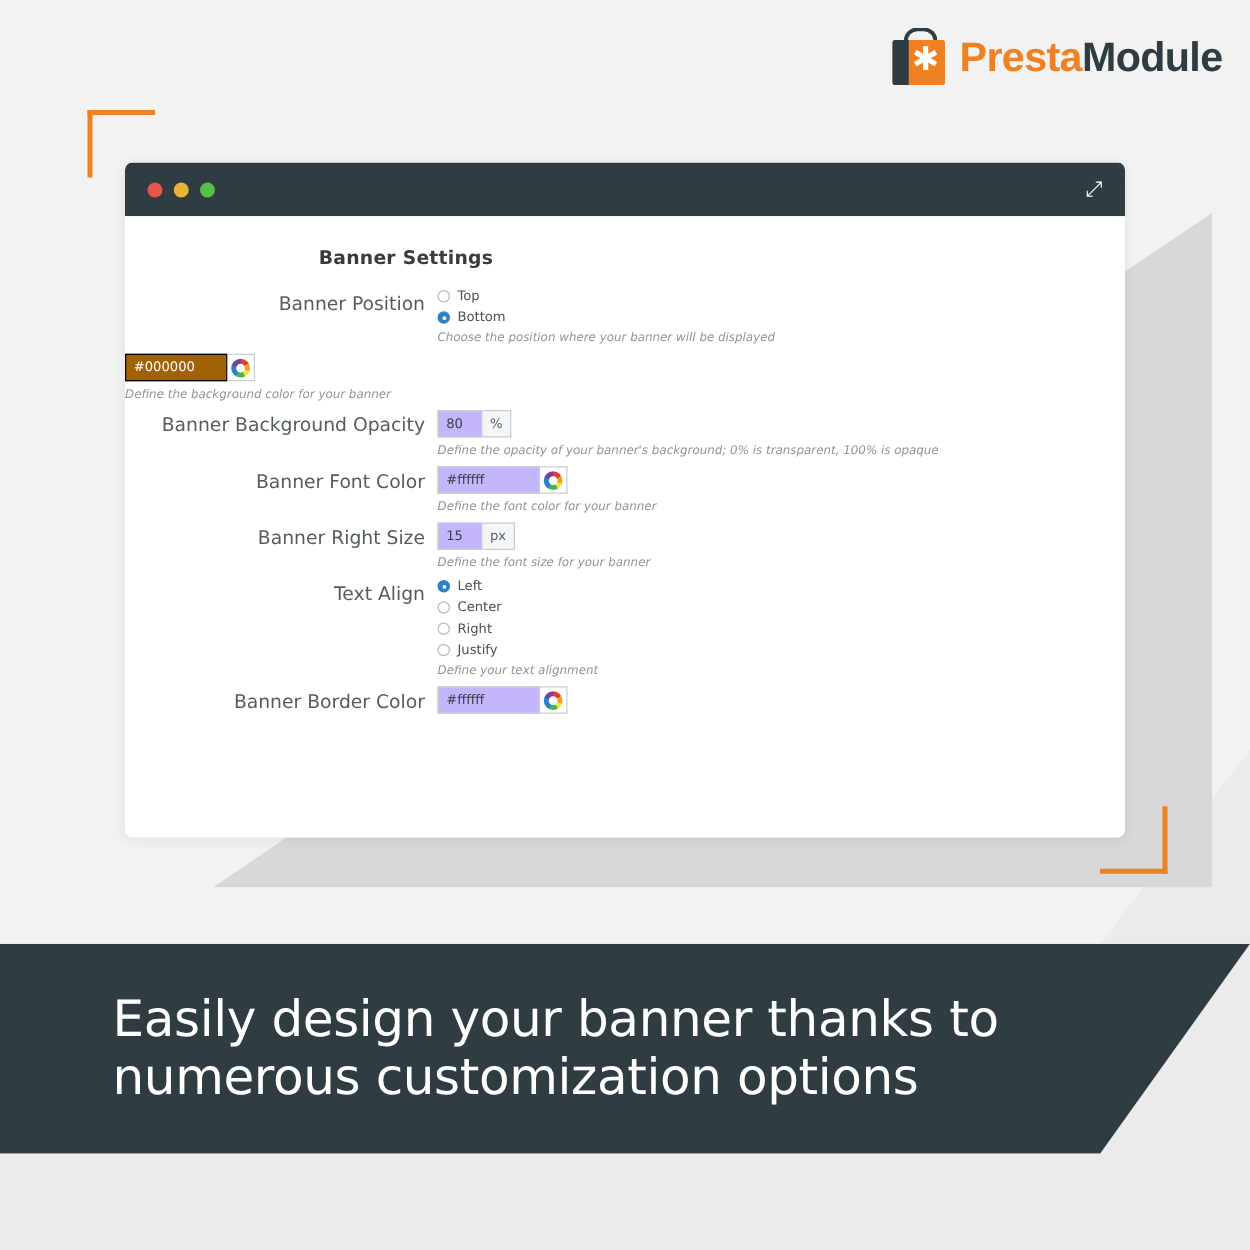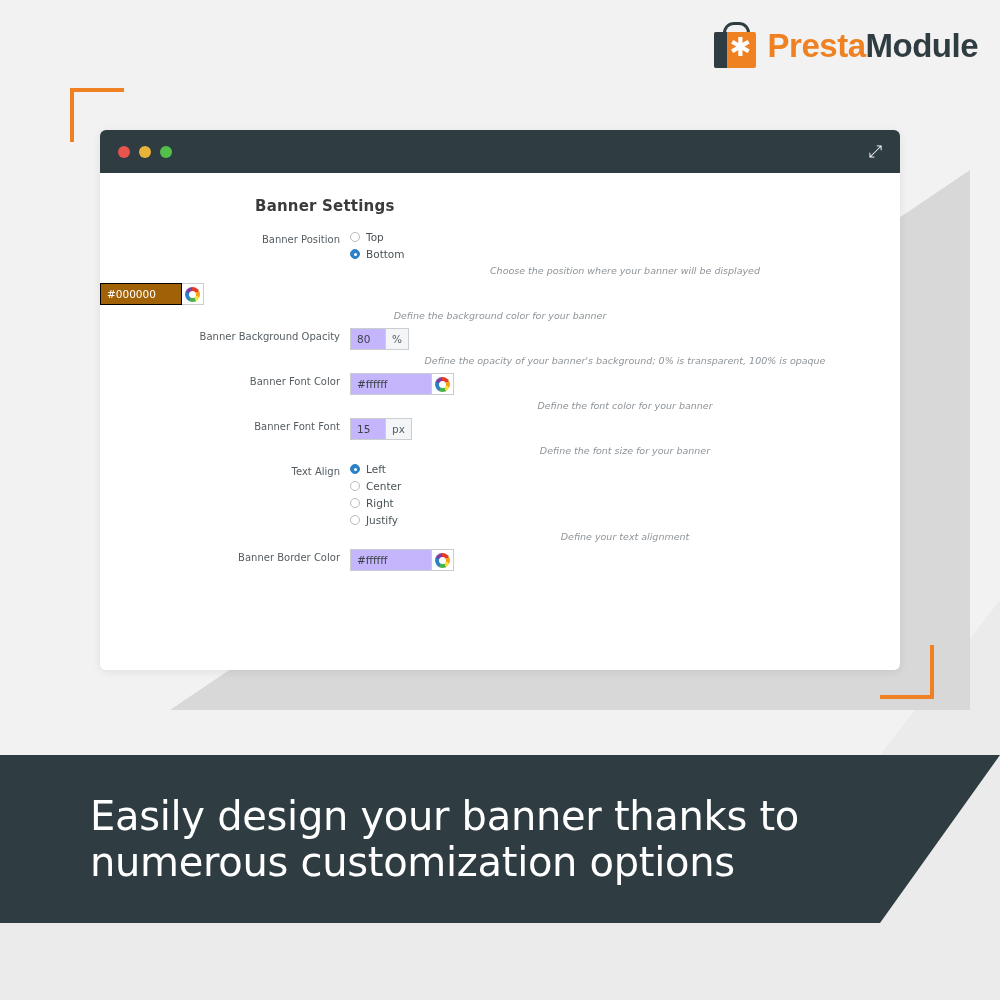--- a/index.html
+++ b/index.html
@@ -158,36 +158,35 @@
 
   .row {
     display: flex;
     margin-bottom: 7px;
   }
   .row-label {
     width: 250px;
     text-align: right;
     padding-right: 10px;
     box-sizing: border-box;
-    font-size: 10px;
+    font-size: 15px;
     color: #555c61;
     padding-top: 3px;
     font-family: "DejaVu Sans", sans-serif;
   }
   .row-field {
     flex: 1;
     padding-top: 0px;
   }
   .hint {
     font-size: 9.5px;
     font-style: italic;
     color: #8e9499;
     margin-top: 5px;
     font-family: "DejaVu Sans", sans-serif;
-    text-align: center;
   }
 
   
   .radio-line {
     display: flex;
     align-items: center;
     margin-bottom: 5px;
   }
   .radio {
     width: 10px; height: 10px;
@@ -387,21 +386,21 @@
           <div class="txt-input w-color">#ffffff</div>
           <div class="swatch">
             <span class="color-wheel"></span>
           </div>
         </div>
         <div class="hint">Define the font color for your banner</div>
       </div>
     </div>
 
     <div class="row">
-      <div class="row-label">Banner Font Font</div>
+      <div class="row-label">Banner Right Size</div>
       <div class="row-field">
         <div class="input-group">
           <div class="txt-input w-num">15</div>
           <div class="unit">px</div>
         </div>
         <div class="hint">Define the font size for your banner</div>
       </div>
     </div>
 
     <div class="row">

